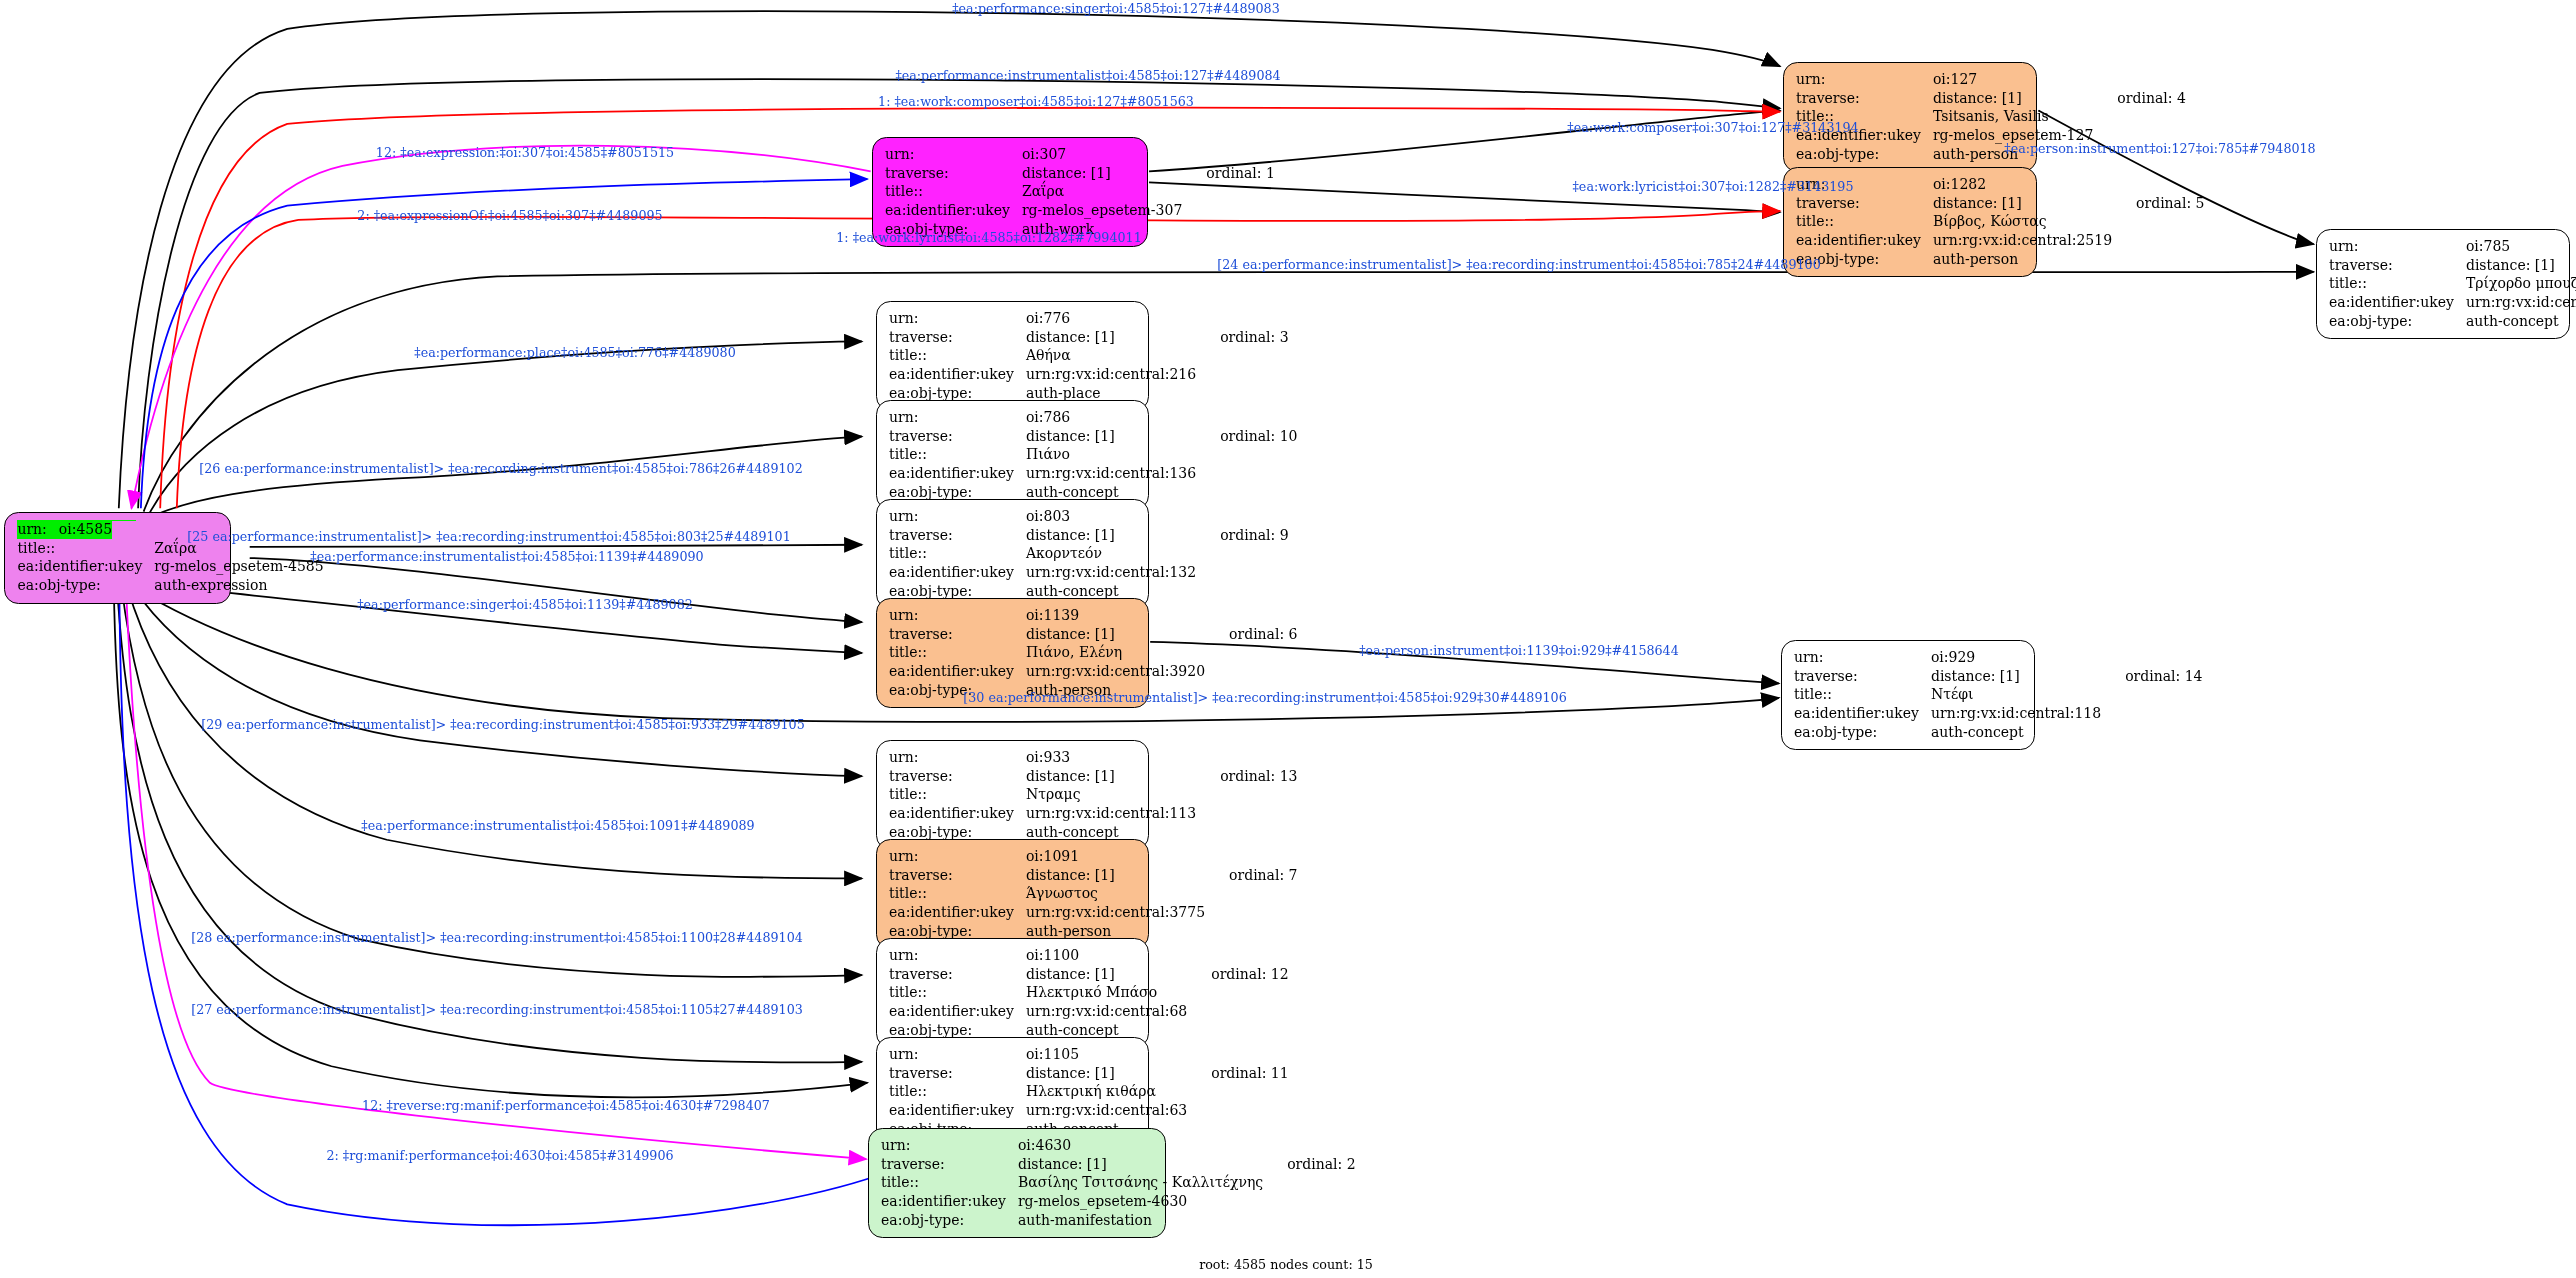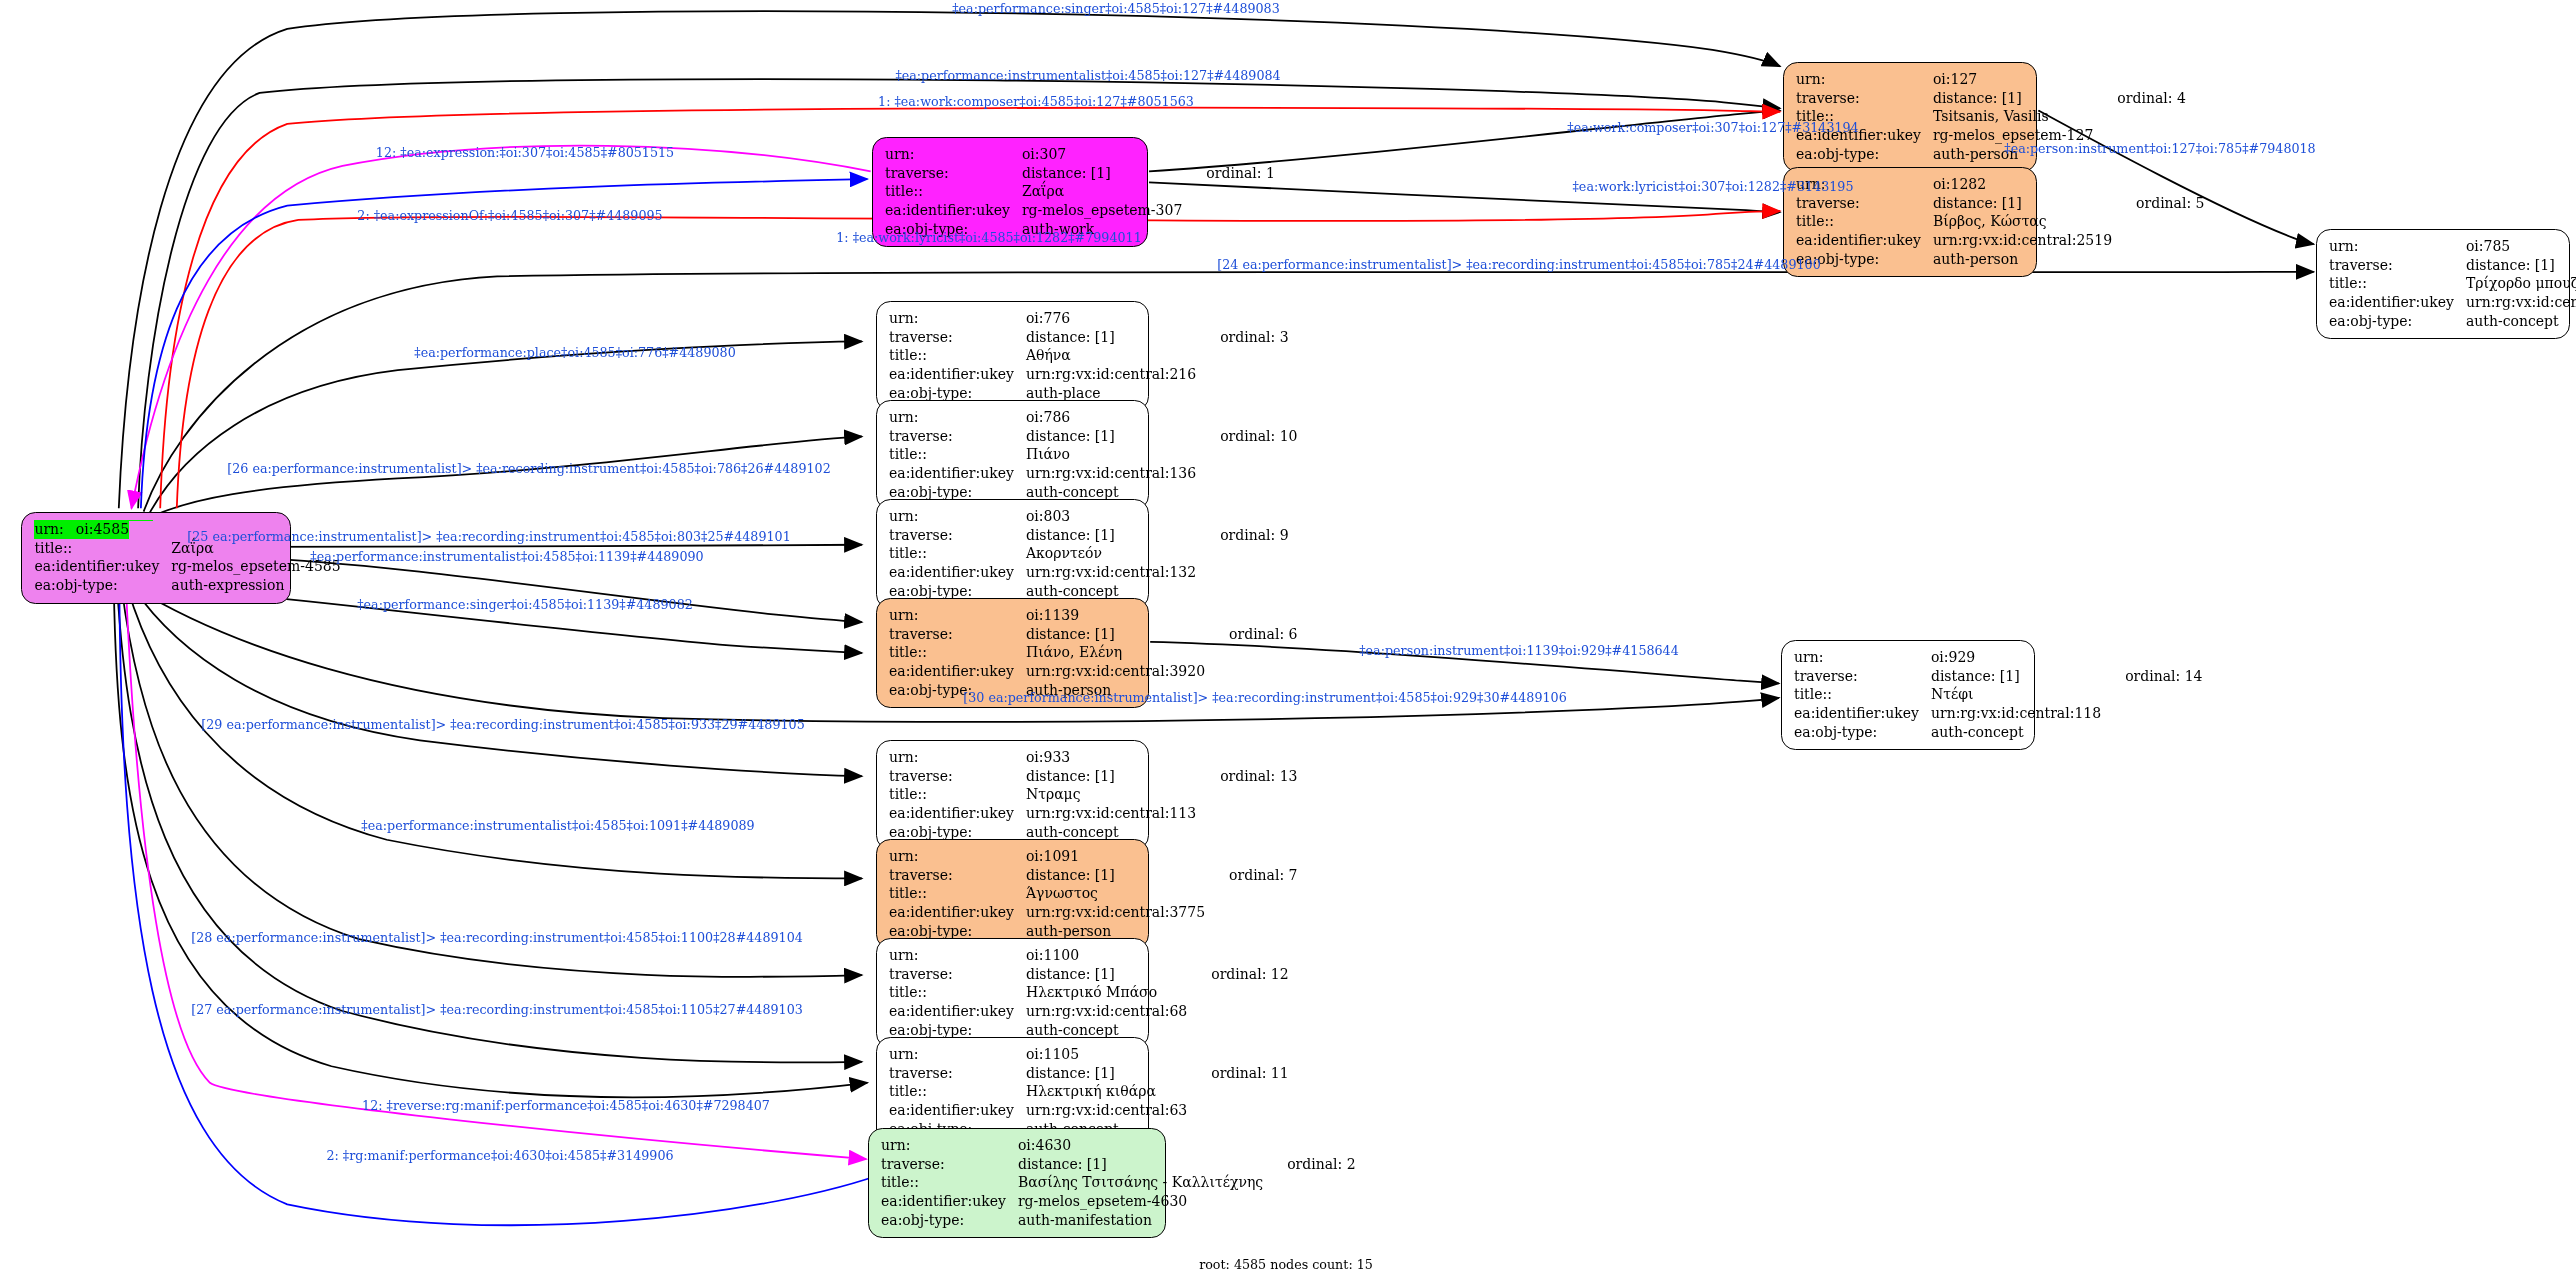--- a/index.html
+++ b/index.html
@@ -150,21 +150,21 @@
 
     <g fill="none" stroke="#0000ff" stroke-width="3.2">
 
       <path d="M255,920 C265,640 330,420 520,372 C900,338 1300,330 1570,324" marker-end="url(#ah-blue)"></path>
 
       <path d="M216,1062 C220,1620 270,2080 520,2180 C900,2260 1400,2200 1610,2120"></path>
     </g>
   </svg>
 
   <div id="node-layer">
-      <div class="node expr" style="left: 4.4px; top: 512px; width: 270px; margin-left: 17px;">
+      <div class="node expr" style="left: 4.4px; top: 512px; width: 227px;">
         <table>
           <tbody>
             <tr>
               <td class="k hl">urn:</td>
               <td class="v hl">oi:4585</td>
               <td class="v2 hl"></td>
             </tr>
             <tr>
               <td class="k">title::</td>
               <td class="v">Ζαΐρα</td>
@@ -619,21 +619,21 @@
     <div class="elabel" style="left: 1088px; top: 75px;">‡ea:performance:instrumentalist‡oi:4585‡oi:127‡#4489084</div>
     <div class="elabel" style="left: 1036px; top: 101px;">1: ‡ea:work:composer‡oi:4585‡oi:127‡#8051563</div>
     <div class="elabel" style="left: 1713px; top: 127px;">‡ea:work:composer‡oi:307‡oi:127‡#3143194</div>
     <div class="elabel" style="left: 525px; top: 152px;">12: ‡ea:expression:‡oi:307‡oi:4585‡#8051515</div>
     <div class="elabel" style="left: 1713px; top: 186px;">‡ea:work:lyricist‡oi:307‡oi:1282‡#3143195</div>
     <div class="elabel" style="left: 510px; top: 215px;">2: ‡ea:expressionOf:‡oi:4585‡oi:307‡#4489095</div>
     <div class="elabel" style="left: 989px; top: 237px;">1: ‡ea:work:lyricist‡oi:4585‡oi:1282‡#7994011</div>
     <div class="elabel" style="left: 2160px; top: 148px;">‡ea:person:instrument‡oi:127‡oi:785‡#7948018</div>
     <div class="elabel" style="left: 1519px; top: 264px;">[24 ea:performance:instrumentalist]&gt; ‡ea:recording:instrument‡oi:4585‡oi:785‡24#4489100</div>
     <div class="elabel" style="left: 575px; top: 352px;">‡ea:performance:place‡oi:4585‡oi:776‡#4489080</div>
-    <div class="elabel" style="left: 501px; top: 468px; margin-left: 28px;">[26 ea:performance:instrumentalist]&gt; ‡ea:recording:instrument‡oi:4585‡oi:786‡26#4489102</div>
+    <div class="elabel" style="left: 501px; top: 468px;">[26 ea:performance:instrumentalist]&gt; ‡ea:recording:instrument‡oi:4585‡oi:786‡26#4489102</div>
     <div class="elabel" style="left: 489px; top: 536px;">[25 ea:performance:instrumentalist]&gt; ‡ea:recording:instrument‡oi:4585‡oi:803‡25#4489101</div>
     <div class="elabel" style="left: 507px; top: 556px;">‡ea:performance:instrumentalist‡oi:4585‡oi:1139‡#4489090</div>
     <div class="elabel" style="left: 525px; top: 604px;">‡ea:performance:singer‡oi:4585‡oi:1139‡#4489082</div>
     <div class="elabel" style="left: 1519px; top: 650px;">‡ea:person:instrument‡oi:1139‡oi:929‡#4158644</div>
     <div class="elabel" style="left: 1265px; top: 697px;">[30 ea:performance:instrumentalist]&gt; ‡ea:recording:instrument‡oi:4585‡oi:929‡30#4489106</div>
     <div class="elabel" style="left: 503px; top: 724px;">[29 ea:performance:instrumentalist]&gt; ‡ea:recording:instrument‡oi:4585‡oi:933‡29#4489105</div>
     <div class="elabel" style="left: 558px; top: 825px;">‡ea:performance:instrumentalist‡oi:4585‡oi:1091‡#4489089</div>
     <div class="elabel" style="left: 497px; top: 937px; text-align: center;">[28 ea:performance:instrumentalist]&gt; ‡ea:recording:instrument‡oi:4585‡oi:1100‡28#4489104</div>
     <div class="elabel" style="left: 497px; top: 1009px;">[27 ea:performance:instrumentalist]&gt; ‡ea:recording:instrument‡oi:4585‡oi:1105‡27#4489103</div>
     <div class="elabel" style="left: 566px; top: 1089px; margin-top: 16px;">12: ‡reverse:rg:manif:performance‡oi:4585‡oi:4630‡#7298407</div>

